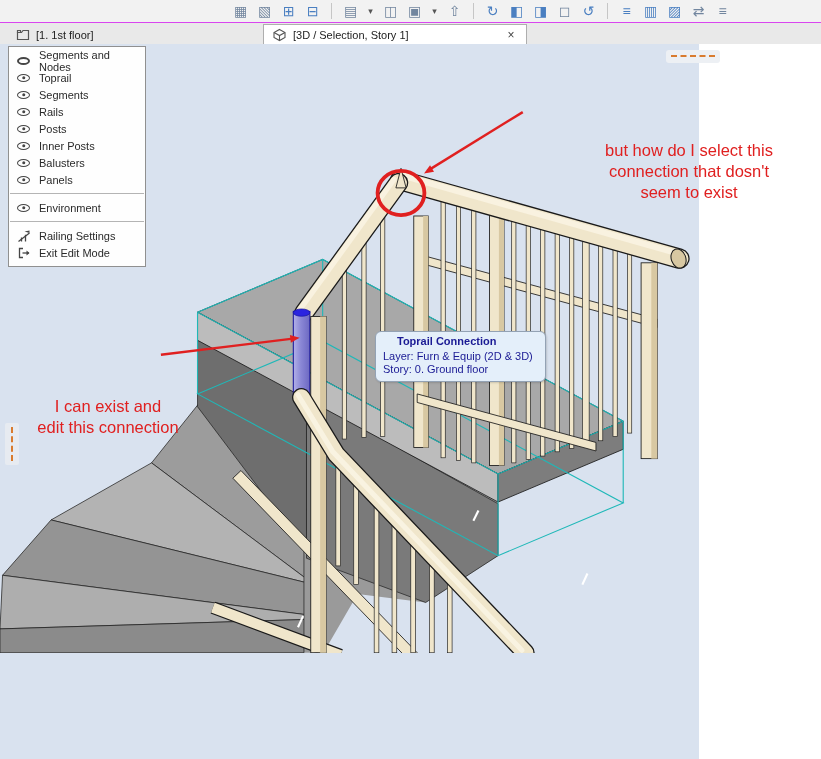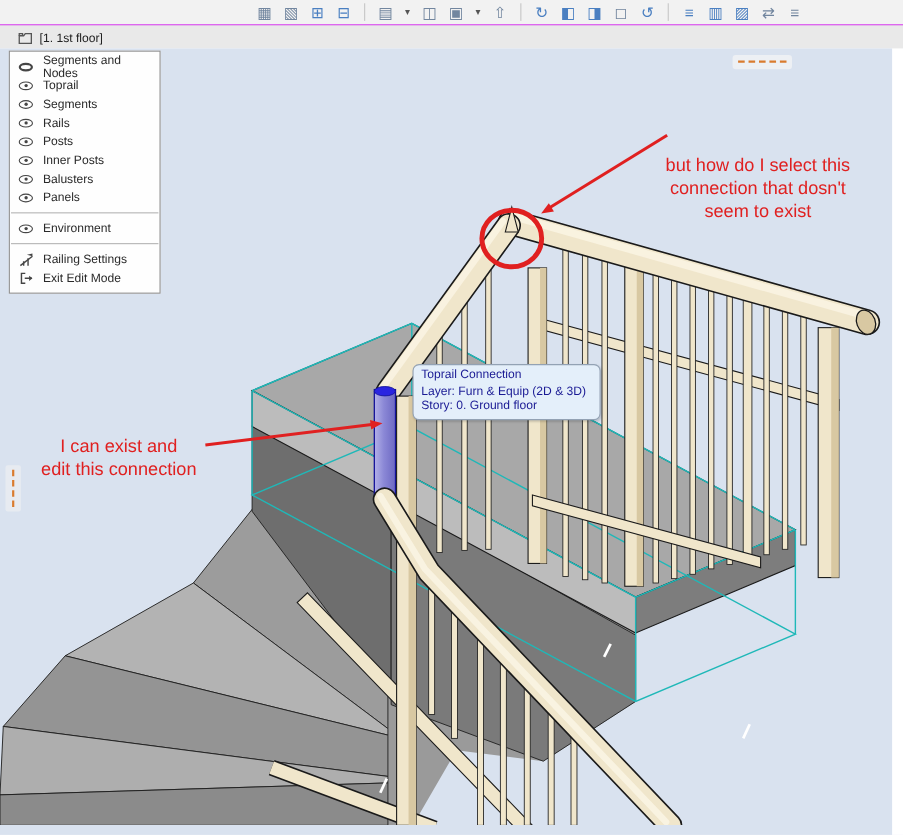--- a/index.html
+++ b/index.html
@@ -24,40 +24,40 @@
   .tabbar{position:absolute;top:22px;left:0;width:821px;height:22px;background:var(--tabbar-bg);
     border-top:1px solid #d946ef;}
   .tab{position:absolute;top:1px;height:21px;display:flex;align-items:center;gap:6px;
     font-size:11px;color:#222;padding:0 8px;}
   .tab.inactive{left:8px;width:245px;}
   .tab.active{left:263px;width:264px;background:#fff;border:1px solid #aeaeae;border-bottom:none;}
   .tab .close{margin-left:auto;font-size:12px;color:#444;width:14px;text-align:center;cursor:pointer;}
   .tab svg{flex:0 0 auto;}
 
   
-  .viewport{position:absolute;top:44px;left:0;width:811px;height:715px;background:var(--viewport-bg);}
+  .viewport{position:absolute;top:44px;left:0;width:699px;height:715px;background:var(--viewport-bg);}
   .scene{position:absolute;inset:0;}
 
   
   .panel{position:absolute;top:2px;left:8px;width:138px;background:#fefefe;border:1px solid #909090;
     padding:5px 0 5px 0;z-index:5;}
   .mi{display:flex;align-items:center;height:17px;padding:0 6px 0 8px;font-size:11px;color:#2a2a2a;cursor:default;}
   .mi .ic{width:22px;flex:0 0 22px;display:flex;align-items:center;}
   .mi-sep{height:1px;background:#b4b4b4;margin:5px 1px;}
   .eye{width:13px;height:8px;border:1.5px solid #454545;border-radius:50%;position:relative;display:inline-block;}
   .eye::after{content:"";position:absolute;width:3.5px;height:3.5px;background:#454545;border-radius:50%;
     left:50%;top:50%;transform:translate(-50%,-50%);}
   .eye.no-pupil::after{display:none;}
   .eye.no-pupil{border-width:2px;}
 
   
   .tooltip{position:absolute;left:375px;top:287px;width:171px;background:var(--tooltip-bg);
     border:1px solid #93a2b4;border-radius:6px;padding:3px 7px 4px 7px;z-index:4;
     color:var(--tooltip-text);font-size:11px;line-height:13.5px;box-shadow:1px 1px 2px rgba(0,0,0,.15);}
-  .tooltip .tt-title{font-weight:normal;margin-bottom:1px;}
+  .tooltip .tt-title{font-weight:bold;margin-bottom:1px;margin-left:14px;}
 
   
   .note{position:absolute;color:var(--annotation-red);font-size:16.5px;line-height:21px;
     text-align:center;z-index:6;font-weight:500;}
   .note-right{left:563px;top:57px;width:252px;margin-top:39px;}
   .note-left{left:18px;top:352px;width:180px;}
 
   
   .marker-left{position:absolute;left:5px;top:379px;width:14px;height:42px;background:#e7ebf1;border-radius:2px;z-index:3;}
   .marker-left i{position:absolute;left:6px;top:4px;bottom:4px;border-left:2px dashed #d97b2e;}
@@ -94,20 +94,28 @@
 </div>
 
 <div class="tabbar">
   <div class="tab inactive">
     <svg width="14" height="14" viewBox="0 0 14 14">
       <path d="M1.5,4.5 h4 l1.5,-2 h5.5 v9 h-11 z" fill="none" stroke="#555" stroke-width="1.2"></path>
       <path d="M1.5,4.5 v-2 h3 v2" fill="none" stroke="#555" stroke-width="1.2"></path>
     </svg>
     <span>[1. 1st floor]</span>
   </div>
+  <div class="tab active">
+    <svg width="15" height="14" viewBox="0 0 15 14">
+      <path d="M7.5,1.5 L13,4.5 L13,9.5 L7.5,12.5 L2,9.5 L2,4.5 Z" fill="none" stroke="#555" stroke-width="1.1"></path>
+      <path d="M2,4.5 L7.5,7.5 L13,4.5 M7.5,7.5 V12.5" fill="none" stroke="#555" stroke-width="1.1"></path>
+    </svg>
+    <span>[3D / Selection, Story 1]</span>
+    <span class="close">×</span>
+  </div>
 </div>
 
 <div class="viewport">
 
   <svg class="scene" viewBox="0 44 821 715">
     <defs>
       <linearGradient id="gradPurple" x1="0" y1="0" x2="1" y2="0">
         <stop offset="0" stop-color="#b3b1e8"></stop>
         <stop offset="0.45" stop-color="var(--highlight-purple)"></stop>
         <stop offset="1" stop-color="#6c68c2"></stop>

